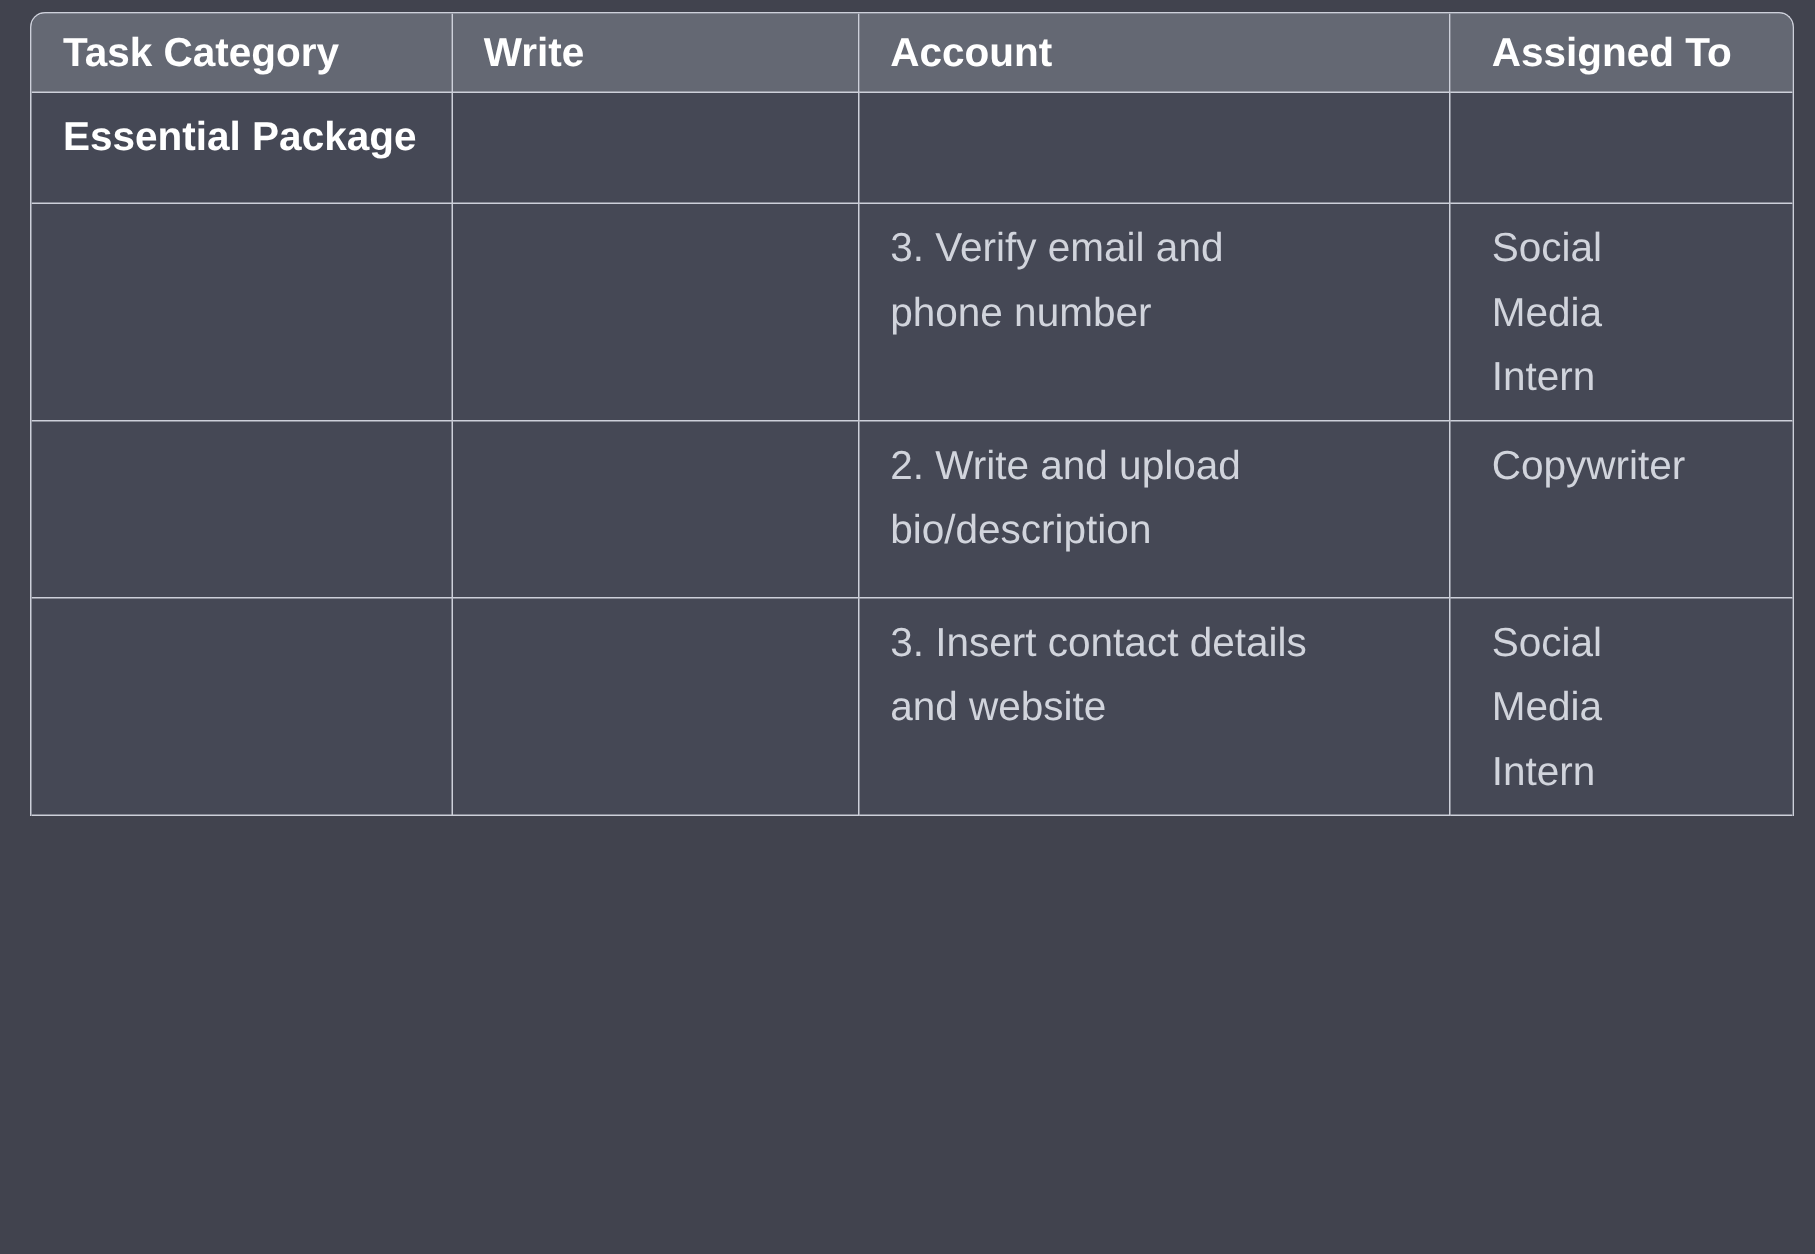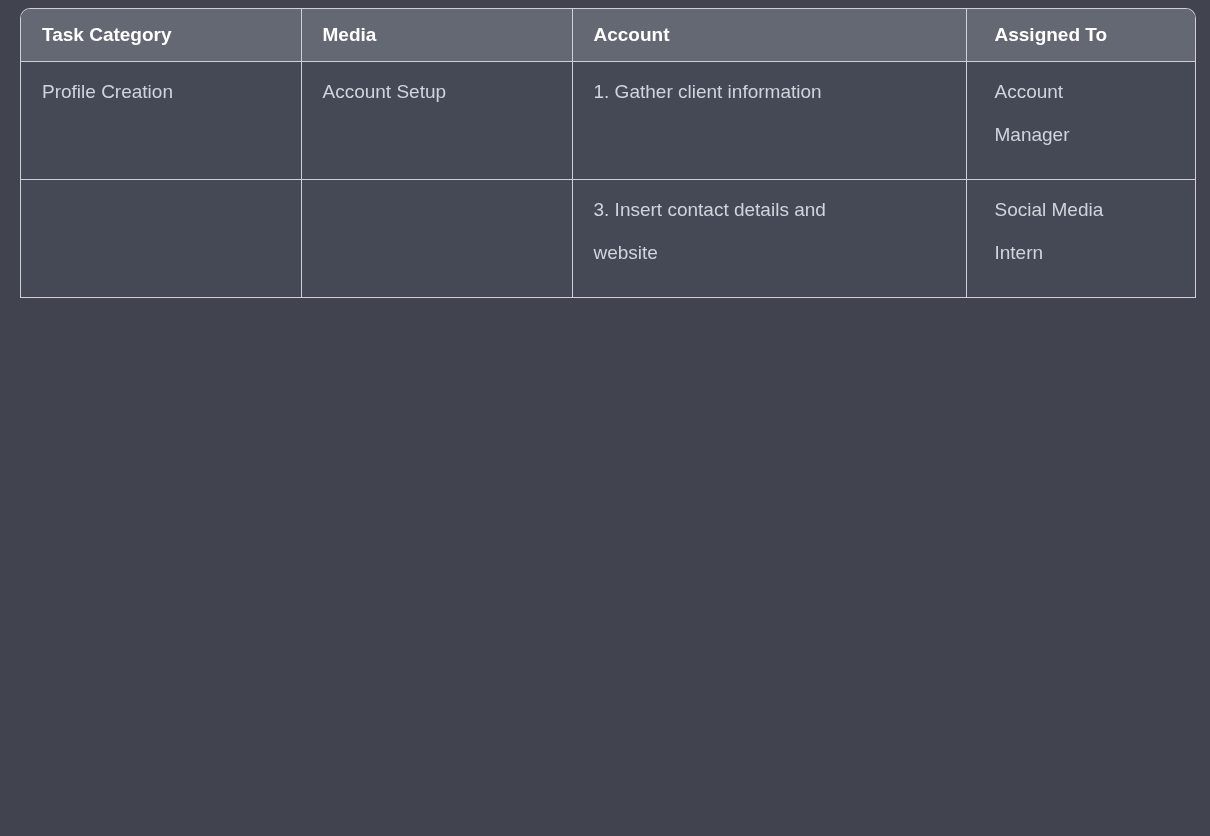--- a/index.html
+++ b/index.html
@@ -29,21 +29,21 @@
   }
   col.c1 { width: 280px; }
   col.c2 { width: 271px; }
   col.c3 { width: 394px; }
   col.c4 { width: 229px; }
   th, td {
     border-right: 1px solid #cdd0da;
     border-bottom: 1px solid #cdd0da;
     vertical-align: top;
     text-align: left;
-    font-size: 19px;
+    font-size: 27px;
     line-height: 43px;
     padding: 8px 20px 7px 21px;
     overflow: hidden;
   }
   th:last-child, td:last-child { border-right: none; padding-left: 28px; }
   thead th {
     background: #646873;
     color: #ffffff;
     font-weight: 700;
     height: 52px;
@@ -74,31 +74,43 @@
   <table>
     <colgroup>
       <col class="c1">
         <col class="c2">
         <col class="c3">
         <col class="c4">
     </colgroup>
     <thead>
       <tr>
         <th>Task Category</th>
-        <th>Media</th>
+        <th>Write</th>
         <th>Account</th>
         <th>Assigned To</th>
       </tr>
     </thead>
     <tbody>
-    <tr class="data-row">
-          <td>Profile Creation</td>
-          <td>Account Setup</td>
-          <td>1. Gather client information</td>
-          <td>Account Manager</td>
+      <tr class="section-row">
+        <td>Essential Package</td>
+        <td></td>
+        <td></td>
+        <td></td>
+      </tr>
+        <tr class="data-row">
+          <td></td>
+          <td></td>
+          <td>3. Verify email and phone number</td>
+          <td>Social Media Intern</td>
+        </tr>
+        <tr class="data-row">
+          <td></td>
+          <td></td>
+          <td>2. Write and upload bio/description</td>
+          <td>Copywriter</td>
         </tr>
         <tr class="data-row">
           <td></td>
           <td></td>
           <td>3. Insert contact details and website</td>
           <td>Social Media Intern</td>
         </tr>
       </tbody>
   </table>
 </div>

